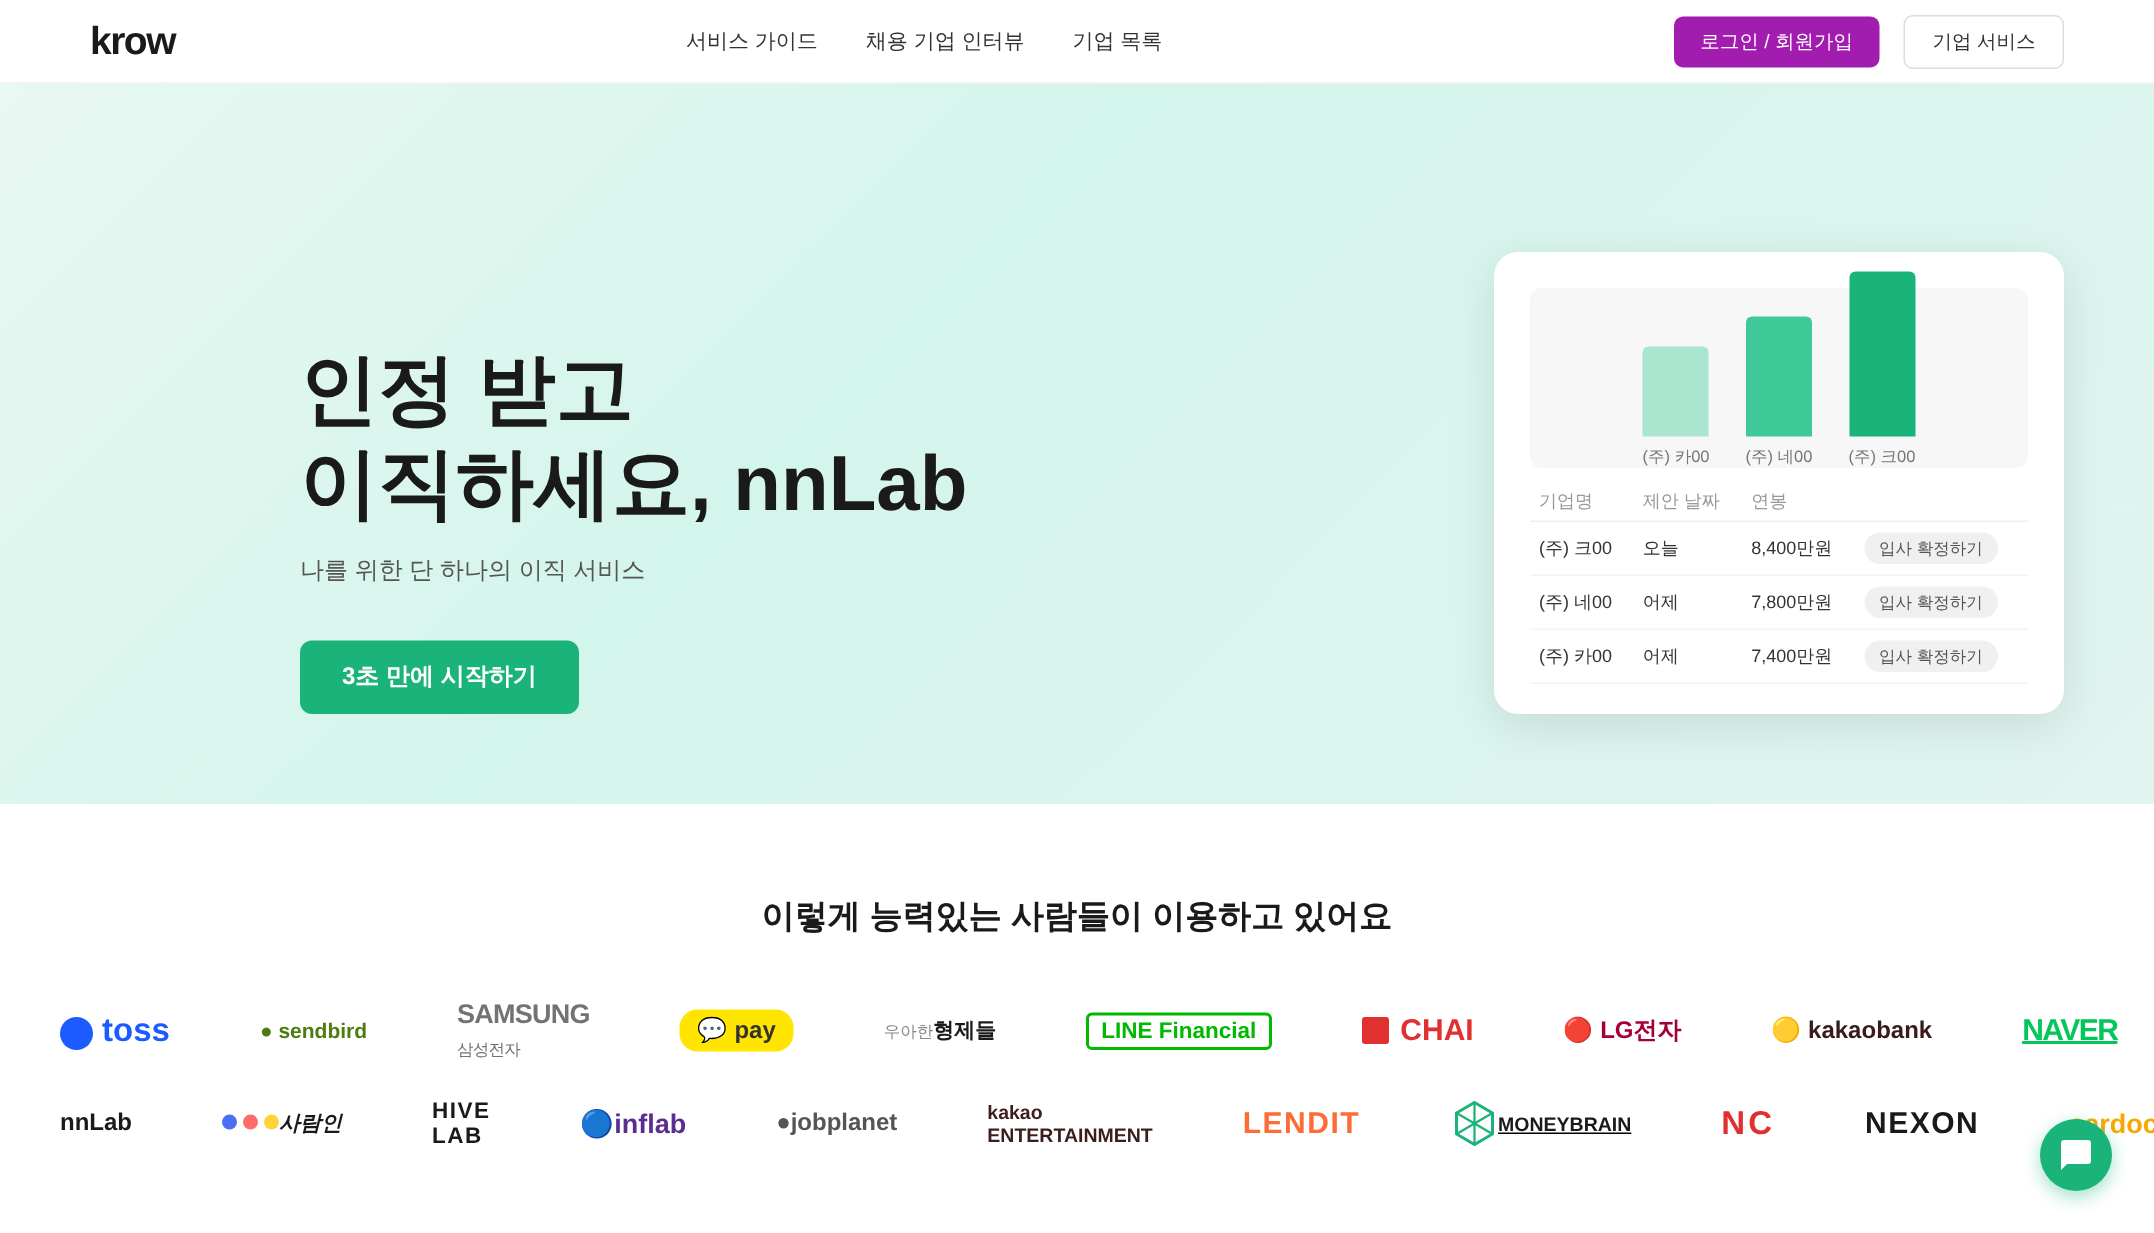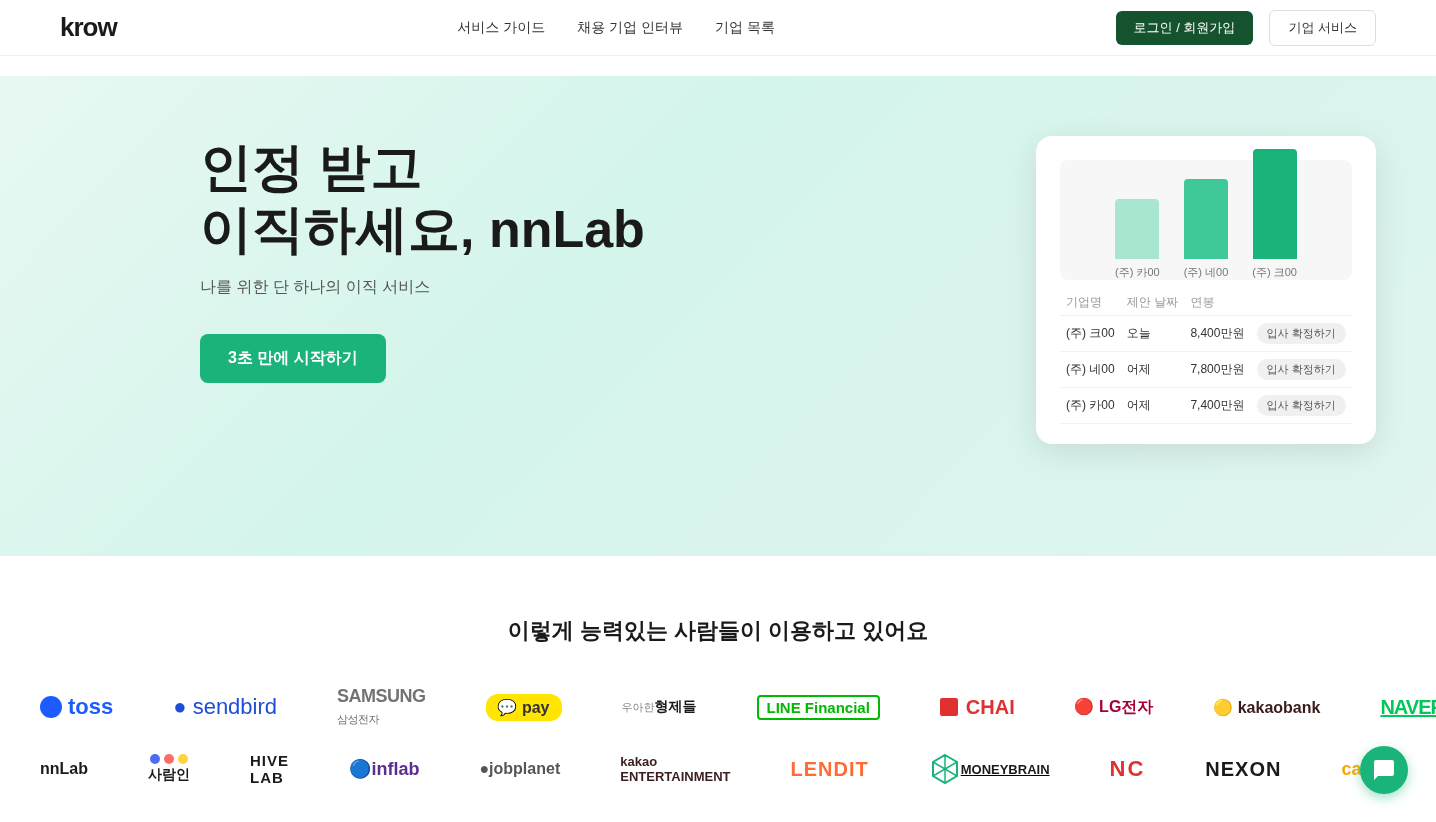--- a/index.html
+++ b/index.html
@@ -38,21 +38,21 @@
       text-decoration: none;
       color: #333;
       font-size: 14px;
     }
     .nav-right {
       display: flex;
       align-items: center;
       gap: 16px;
     }
     .btn-login {
-      background: #14532d;
+      background: #a21caf;
       color: #fff;
       border: none;
       border-radius: 6px;
       padding: 8px 18px;
       font-size: 13px;
       cursor: pointer;
     }
     .btn-company {
       background: #fff;
       color: #333;
@@ -61,24 +61,23 @@
       padding: 8px 18px;
       font-size: 13px;
       cursor: pointer;
     }
 
     
     .hero {
       background: linear-gradient(135deg, #e8f8f2 0%, #d4f5ec 40%, #e0f4f0 100%);
       min-height: 480px;
       display: flex;
-      align-items: flex-start;
+      align-items: flex-end;
       padding: 60px 60px 60px 200px;
       position: relative;
-      margin-top: 20px;
     }
     .hero-text {
       flex: 1;
     }
     .hero-title {
       font-size: 52px;
       font-weight: 800;
       color: #1a1a1a;
       line-height: 1.2;
       margin-bottom: 16px;
@@ -94,21 +93,21 @@
       border: none;
       border-radius: 8px;
       padding: 14px 28px;
       font-size: 16px;
       font-weight: 600;
       cursor: pointer;
     }
 
     
     .hero-card {
-      width: 340px;
+      width: 380px;
       background: #fff;
       border-radius: 16px;
       box-shadow: 0 8px 32px rgba(0,0,0,0.10);
       padding: 24px 24px 20px;
       margin-left: 60px;
       flex-shrink: 0;
     }
     .chart-area {
       display: flex;
       align-items: flex-end;
@@ -217,40 +216,40 @@
       box-shadow: 0 4px 12px rgba(26,179,122,0.4);
     }
     .chat-bubble svg {
       width: 24px;
       height: 24px;
       fill: #fff;
     }
 
     
     .samsung-text { font-size: 18px; font-weight: 700; color: #737373; letter-spacing: -0.5px; }
-    .toss-logo { display: flex; align-items: center; gap: 6px; }
+    .toss-logo { display: flex; align-items: flex-end; gap: 6px; }
     .toss-icon { width: 22px; height: 22px; background: #1b5bff; border-radius: 50%; }
     .toss-text { font-size: 22px; font-weight: 700; color: #1b5bff; }
-    .sendbird-text { font-size: 22px; font-weight: 400; color: #1d4ed8; }
+    .sendbird-text { font-size: 14px; font-weight: 700; color: #4d7c0f; }
     .kakaopay-text { font-size: 16px; font-weight: 700; color: #333; background: #ffe500; border-radius: 12px; padding: 4px 12px; }
     .line-text { font-size: 15px; font-weight: 700; color: #00b900; border: 2px solid #00b900; padding: 2px 8px; border-radius: 4px; }
     .lg-text { font-size: 16px; font-weight: 700; color: #a50034; }
     .kakaobank-text { font-size: 16px; font-weight: 700; color: #391b1b; }
     .naver-text { font-size: 20px; font-weight: 800; color: #03c75a; letter-spacing: -1px; text-decoration: underline; }
     .nexon-text { font-size: 20px; font-weight: 800; color: #1a1a1a; letter-spacing: 1px; }
     .hivelab-text { font-size: 15px; font-weight: 700; color: #1a1a1a; letter-spacing: 1px; }
     .inflab-text { font-size: 18px; font-weight: 700; color: #5c2d91; }
     .jobplanet-text { font-size: 16px; font-weight: 700; color: #555; }
     .kakao-ent-text { font-size: 13px; font-weight: 700; color: #3c1e1e; }
     .lendit-text { font-size: 20px; font-weight: 700; color: #ff6b35; letter-spacing: 1px; }
     .moneybrain-text { font-size: 13px; font-weight: 700; color: #1a1a1a; }
     .nc-text { font-size: 22px; font-weight: 800; color: #e03030; letter-spacing: 2px; }
     .cardoc-text { font-size: 18px; font-weight: 700; color: #f7a800; }
     .brainlab-text { font-size: 16px; font-weight: 700; color: #1a1a1a; }
-    .sirampeople-wrap { display: flex; flex-direction: column; align-items: center; }
+    .sirampeople-wrap { display: flex; flex-direction: row; align-items: center; font-style: italic; }
     .siram-dots { display: flex; gap: 4px; margin-bottom: 2px; }
     .dot { width: 10px; height: 10px; border-radius: 50%; }
     .siram-text { font-size: 14px; font-weight: 700; color: #1a1a1a; }
 
     .logo-chai-wrap { display: flex; align-items: center; gap: 4px; }
 
     .urirang-wrap { text-align: center; }
     .urirang-top { font-size: 11px; color: #888; }
     .urirang-bottom { font-size: 14px; font-weight: 700; color: #1a1a1a; }
 

